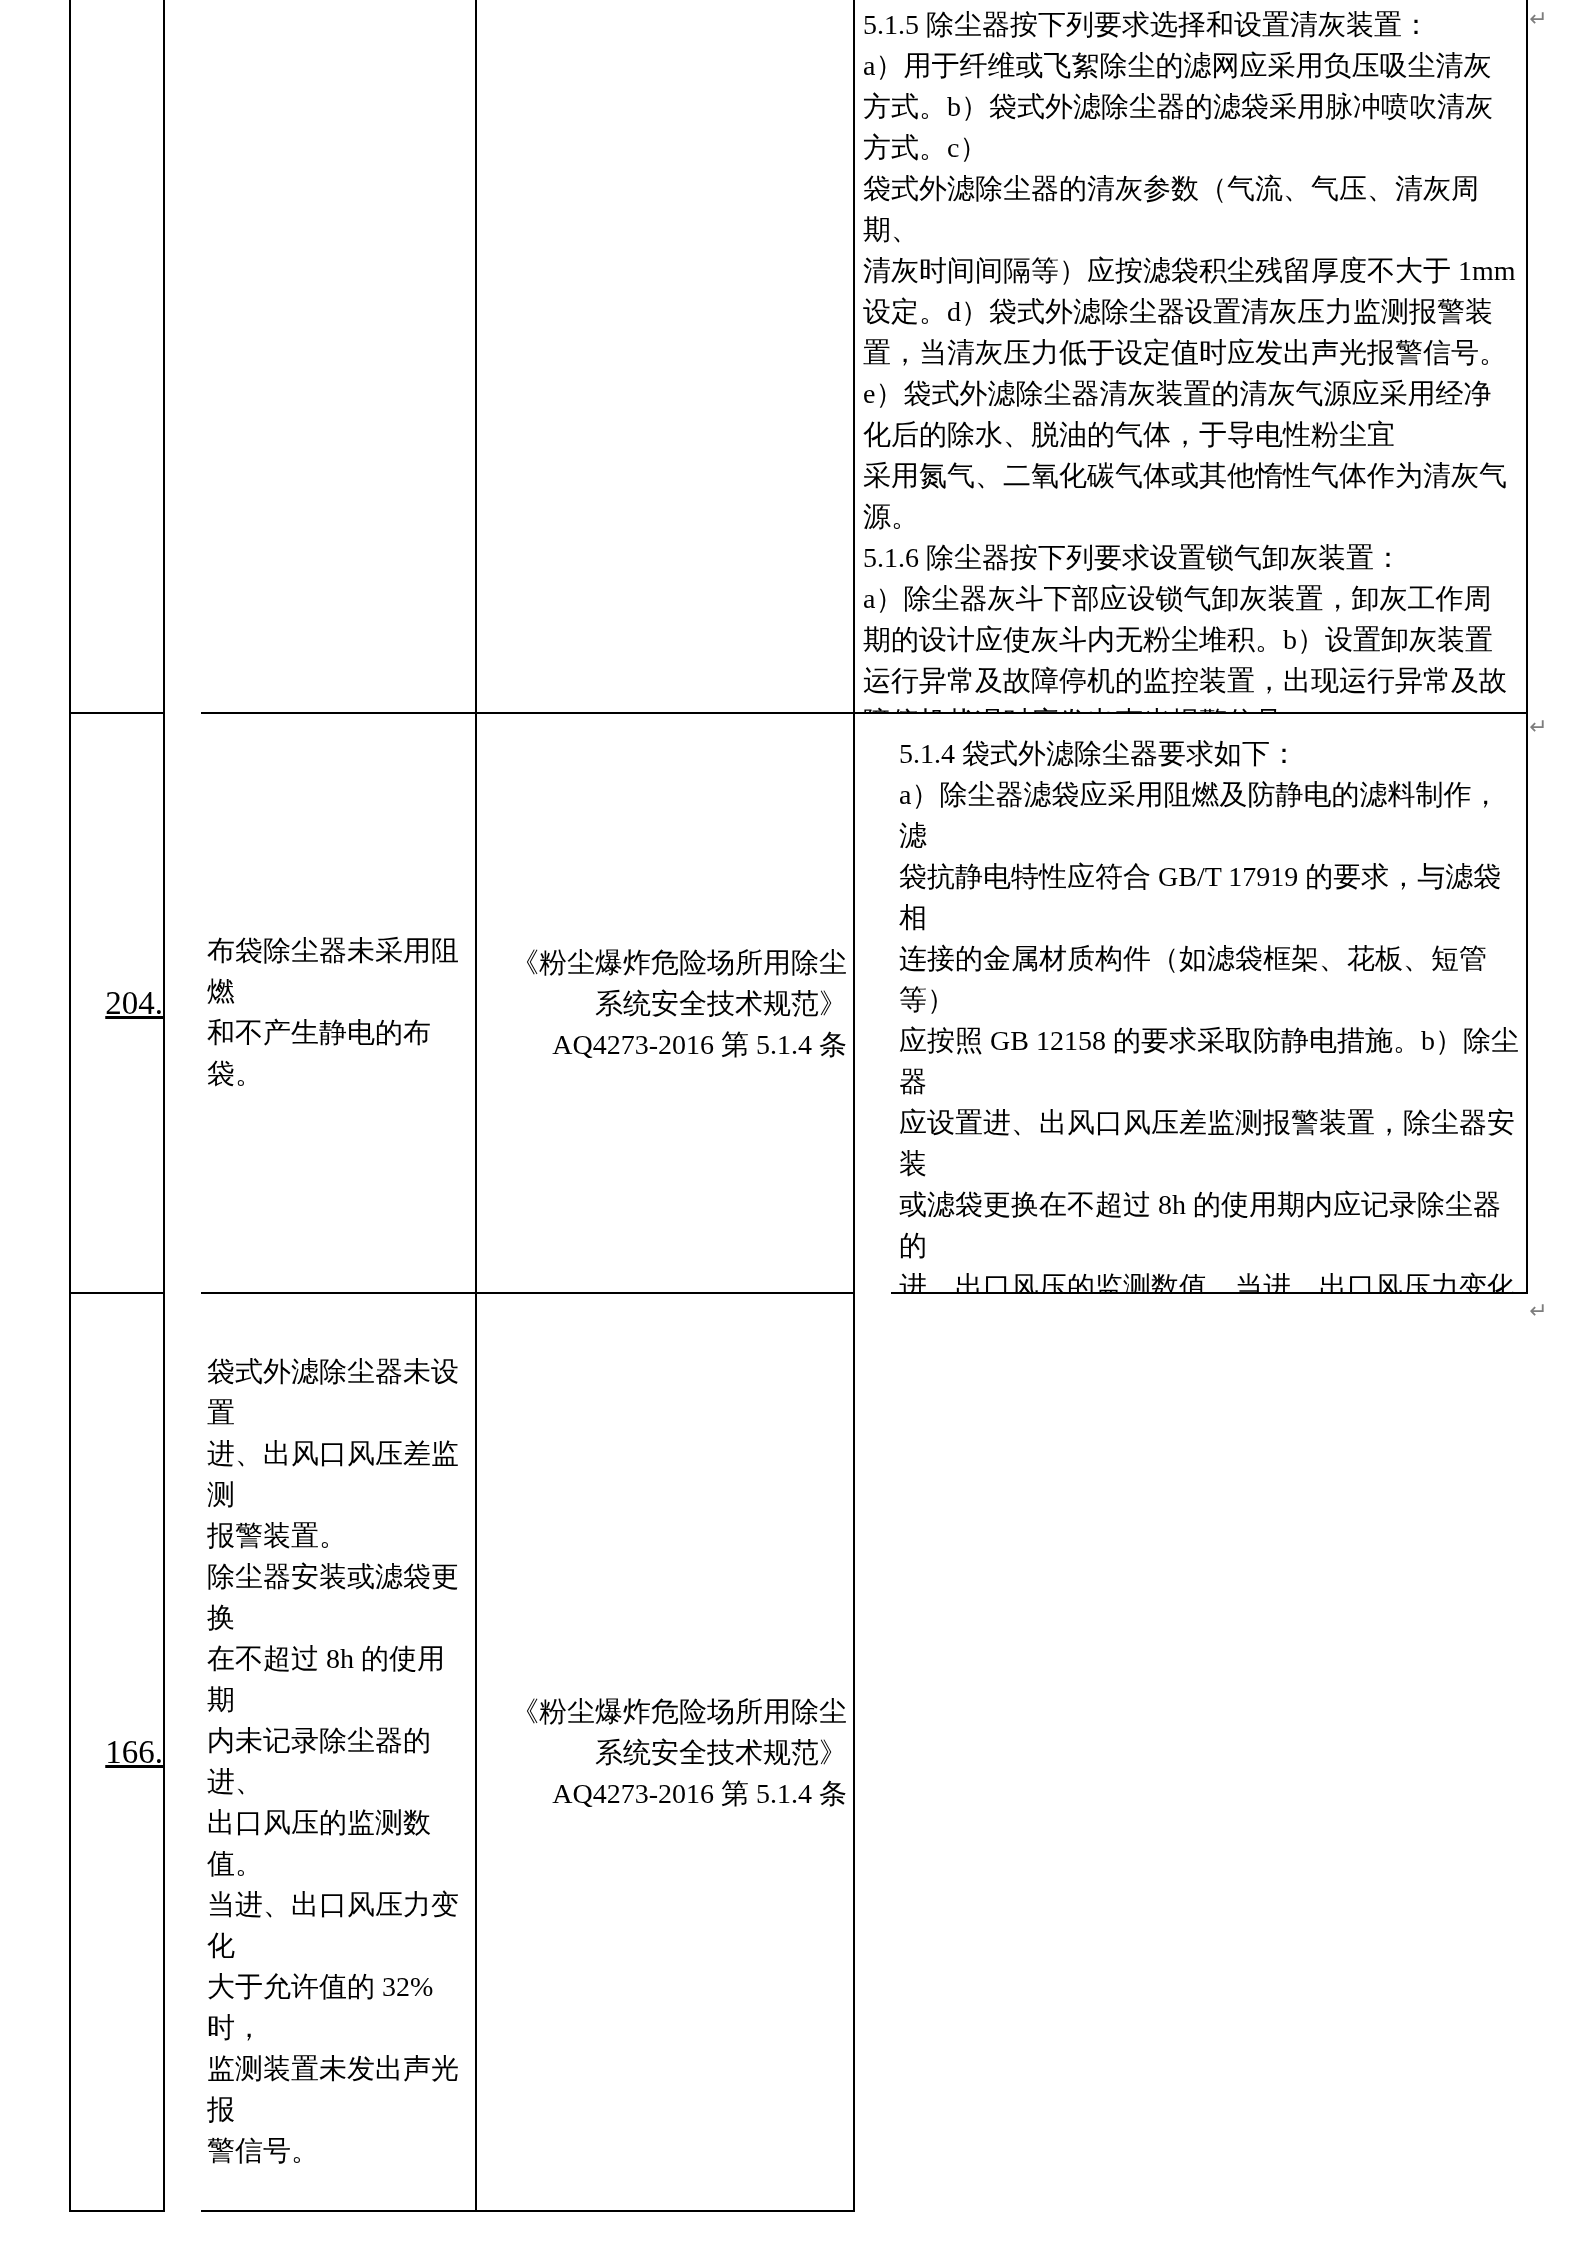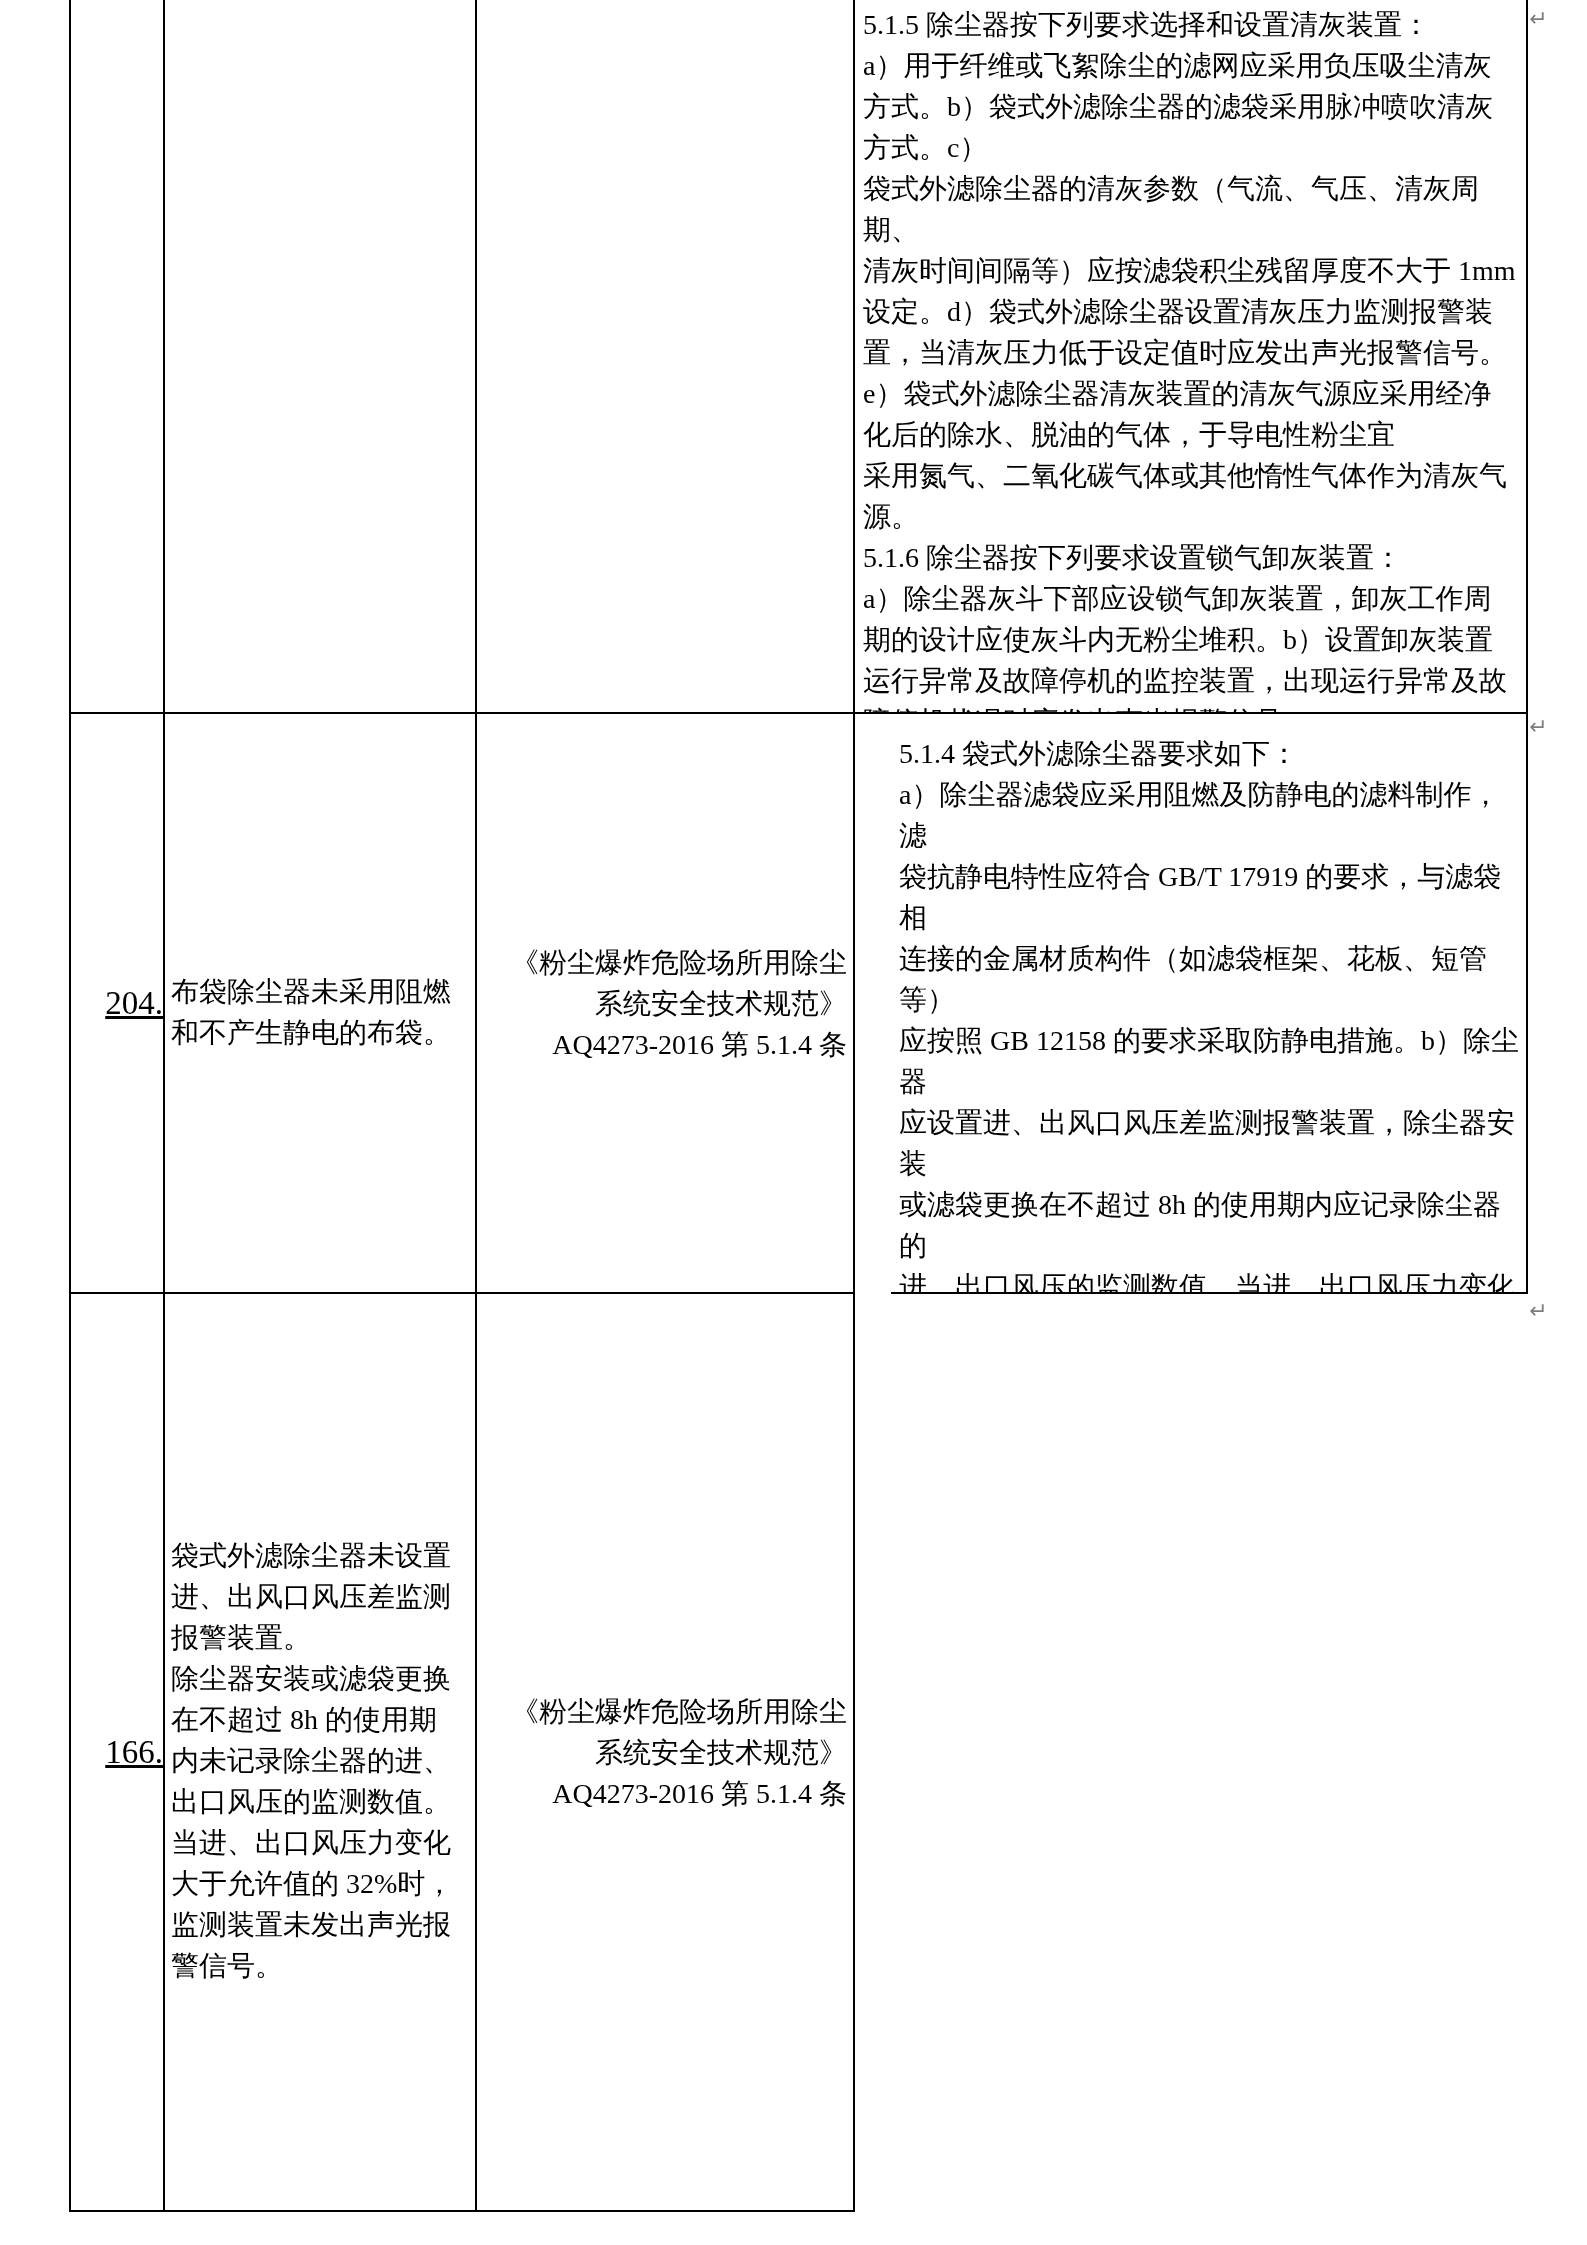--- a/index.html
+++ b/index.html
@@ -45,21 +45,21 @@
     flex-direction: column;
     justify-content: center;
   }
   
   .num-cell {
     text-align: right;
     font-size: 33px;
     text-decoration: underline;
   }
   .num-cell .cell-text { font-size: 33px; }
-  .problem-cell { padding: 17px 4px 0 6px; }
+  .problem-cell { padding: 17px 4px 0 6px; margin-left: 36px; }
   .reference-cell { padding: 0 6px 0 20px; text-align: right; }
   .requirement-cell { padding: 0 4px 0 8px; }
   .top-align { padding-top: 4px; }
   .top-align-204 { padding-top: 19px; margin-left: 36px; }
   .paragraph-mark {
     position: absolute;
     left: 1529px;
     color: #7d7d7d;
     font-size: 22px;
     line-height: 22px;

